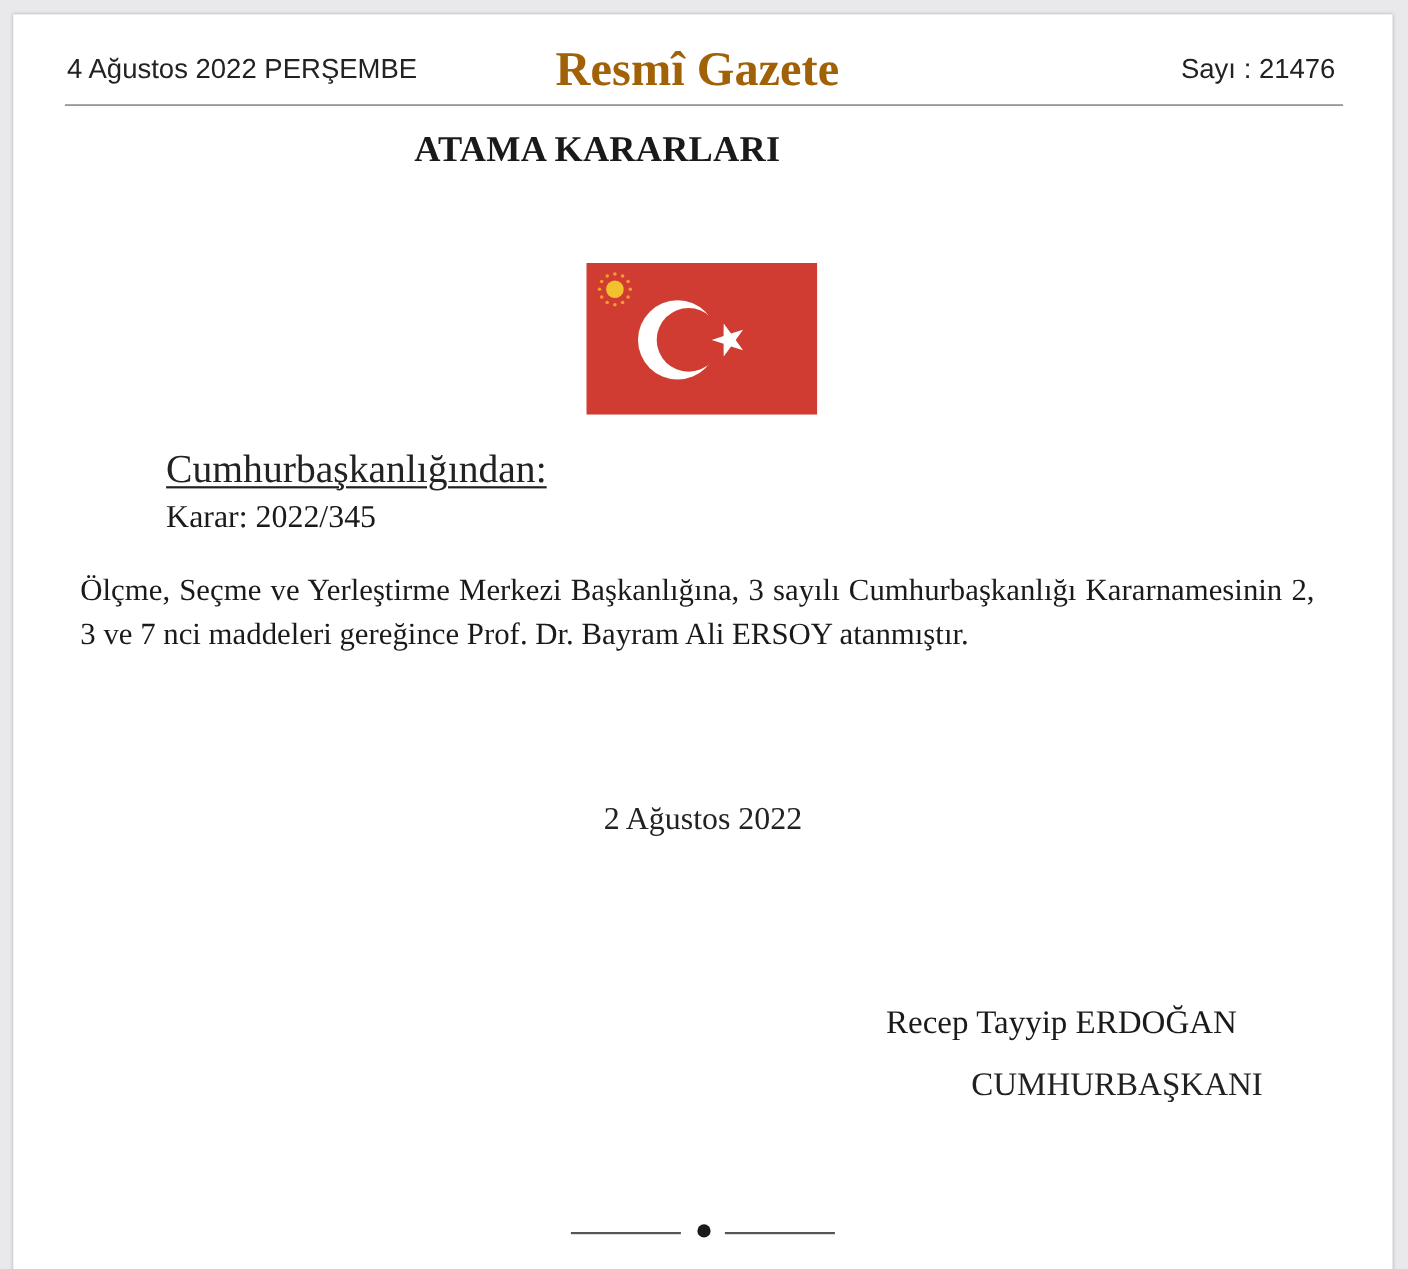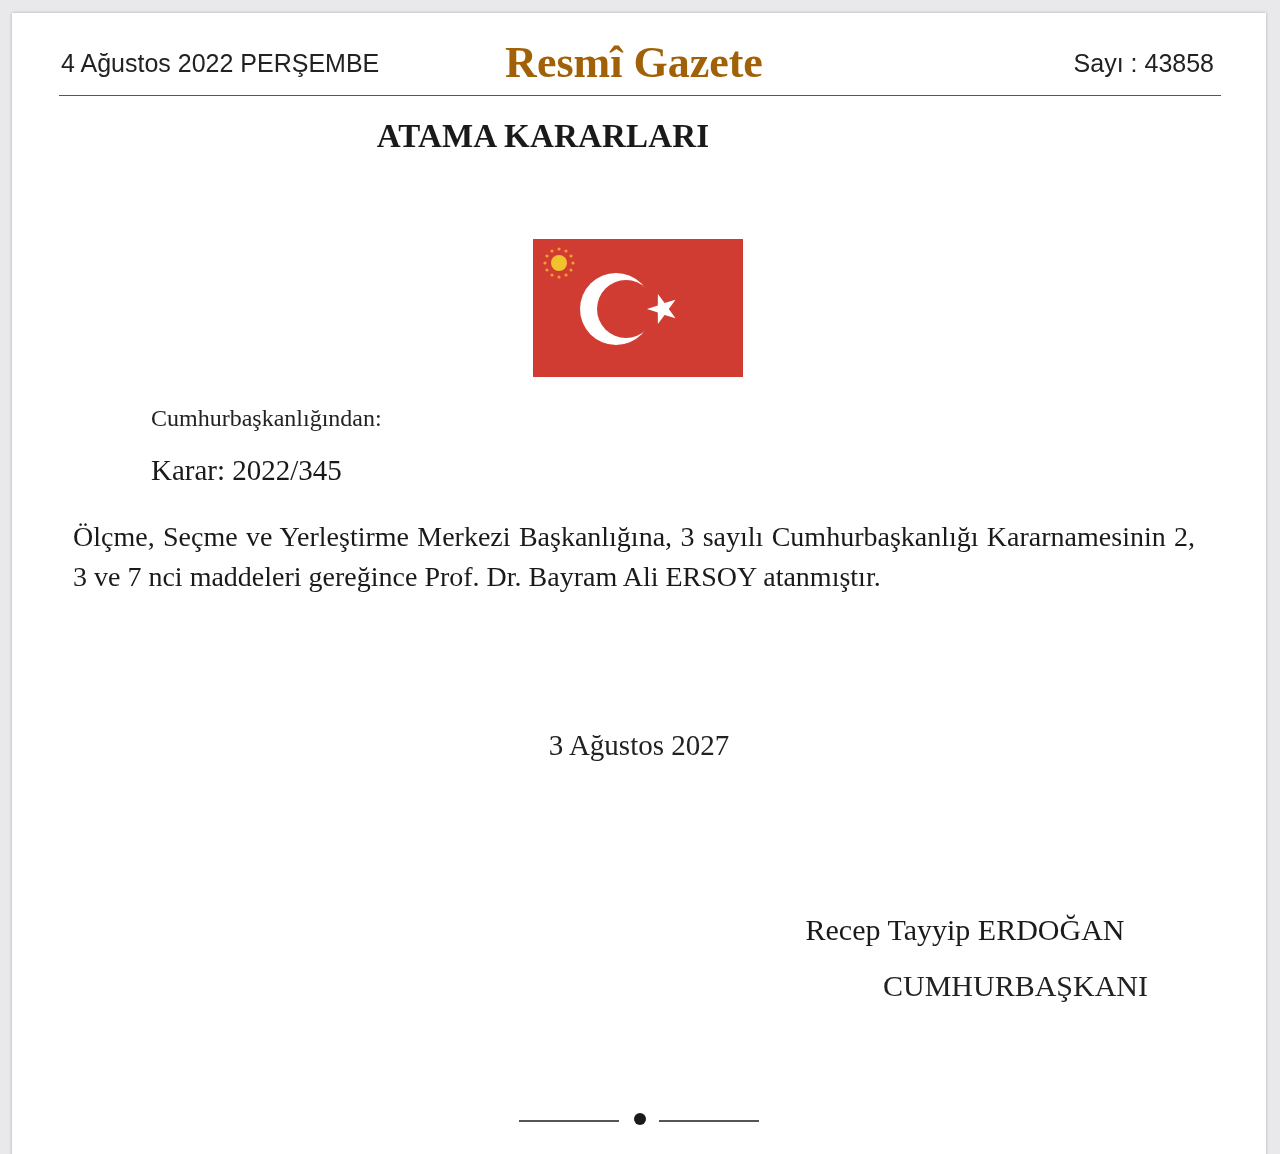--- a/index.html
+++ b/index.html
@@ -4,37 +4,37 @@
 <style>
   html, body { margin:0; padding:0; }
   body { width:1280px; height:1154px; background:#e9e9ec; position:relative; overflow:hidden; font-family:"Liberation Serif", serif; }
   .page { position:absolute; left:12px; top:13px; width:1254px; height:1160px; background:#ffffff; box-shadow:0 0 3px rgba(0,0,0,0.25); }
   .hdr-date { position:absolute; left:49px; top:36px; font-family:"Liberation Sans", sans-serif; font-size:25px; color:#222; }
   .hdr-title { position:absolute; left:0; width:1268px; text-align:center; top:24px; font-family:"Liberation Serif", serif; font-weight:bold; font-size:44px; color:#a16207; }
   .hdr-issue { position:absolute; right:52px; top:36px; font-family:"Liberation Sans", sans-serif; font-size:25px; color:#222; }
   .hdr-rule { position:absolute; left:47px; width:1162px; top:82px; height:0; border-top:1.5px solid #555; }
   .section-title { position:absolute; left:0; width:1062px; text-align:center; top:105px; font-weight:bold; font-size:33px; color:#1a1a1a; letter-spacing:0.2px; }
   .flag { position:absolute; left:521px; top:226px; width:210px; height:138px; }
-  .from { position:absolute; left:139px; top:392px; font-size:24px; color:#222; text-underline-offset:4px; text-decoration-thickness:1.5px; }
+  .from { position:absolute; left:139px; top:392px; font-size:36px; color:#222; text-decoration:underline; text-underline-offset:4px; text-decoration-thickness:1.5px; }
   .decision { position:absolute; left:139px; top:441px; font-size:29px; font-weight:normal; color:#1a1a1a; }
   .body-text { position:absolute; left:61px; top:504px; width:1122px; font-size:28px; line-height:40px; color:#1a1a1a; text-align:justify; text-align-last:left; }
   .date-sig { position:absolute; left:0; width:1254px; text-align:center; top:716px; font-size:29px; color:#222; }
   .signer { position:absolute; left:770px; width:366px; text-align:center; top:900px; font-size:30px; font-weight:normal; color:#1a1a1a; }
   .signer-title { position:absolute; left:770px; width:366px; text-align:right; top:956px; font-size:30px; color:#222; }
   .end-mark { position:absolute; left:507px; top:1098px; width:240px; height:16px; }
   .end-line { position:absolute; top:9px; height:0; border-top:2px solid #555; width:100px; }
   .end-dot { position:absolute; left:115px; top:2px; width:12px; height:12px; border-radius:50%; background:#1a1a1a; }
 </style>
 </head>
 <body>
 
 <div class="page">
   <div class="hdr-date">4 Ağustos 2022 PERŞEMBE</div>
   <div class="hdr-title" style="left:-12px;">Resmî Gazete</div>
-  <div class="hdr-issue">Sayı : 43858</div>
+  <div class="hdr-issue">Sayı : 21476</div>
   <div class="hdr-rule"></div>
 
   <div class="section-title">ATAMA KARARLARI</div>
 
   <div class="flag">
     <svg width="210" height="138" viewBox="0 0 210 138">
       <rect x="0" y="0" width="210" height="138" fill="#d13c32"></rect>
       <circle cx="83" cy="70" r="36" fill="#ffffff"></circle>
       <circle cx="93" cy="70" r="29" fill="#d13c32"></circle>
       <polygon points="114,70 124.8,73.6 124.9,85 131.6,75.9 142.5,79.3 135.8,70 142.5,60.7 131.6,64.1 124.9,55 124.8,66.4" fill="#ffffff" transform="rotate(0 128 70)"></polygon>
@@ -55,21 +55,21 @@
             <circle cx="19" cy="12" r="1.6"></circle>
         </g>
       </g>
     </svg>
   </div>
 
   <div class="from">Cumhurbaşkanlığından:</div>
   <div class="decision">Karar: 2022/345</div>
   <div class="body-text">Ölçme, Seçme ve Yerleştirme Merkezi Başkanlığına, 3 sayılı Cumhurbaşkanlığı Kararnamesinin 2, 3 ve 7 nci maddeleri gereğince Prof. Dr. Bayram Ali ERSOY atanmıştır.</div>
 
-  <div class="date-sig">3 Ağustos 2027</div>
+  <div class="date-sig">2 Ağustos 2022</div>
   <div class="signer">Recep Tayyip ERDOĞAN</div>
   <div class="signer-title">CUMHURBAŞKANI</div>
 
   <div class="end-mark">
     <div class="end-line" style="left:0;"></div>
     <div class="end-dot"></div>
     <div class="end-line" style="left:140px;"></div>
   </div>
 </div>
 

